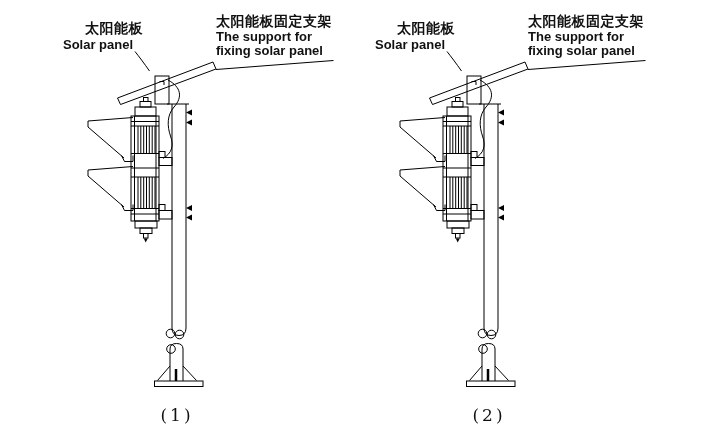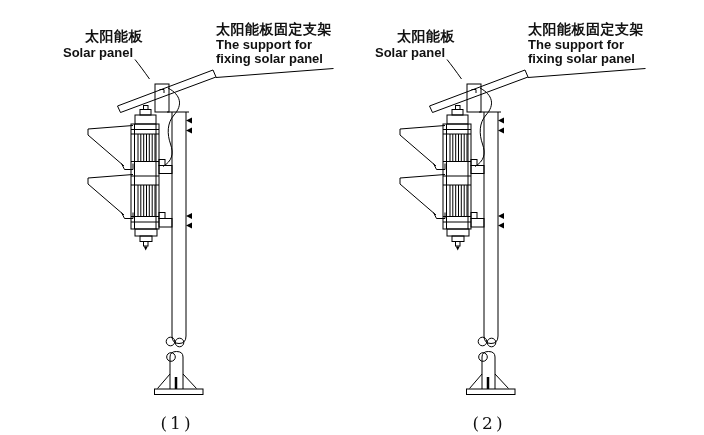--- a/index.html
+++ b/index.html
@@ -1,19 +1,19 @@
 <!DOCTYPE html>
 <html><head>
 <meta charset="utf-8">
 <style>
   html,body{margin:0;padding:0;}
   body{width:704px;height:435px;background:#ffffff;overflow:hidden;
        font-family:"Liberation Sans", sans-serif;}
   .stage{position:relative;width:704px;height:435px;background:#ffffff;}
-  .diagram{position:absolute;top:8px;width:352px;height:373px;}
+  .diagram{position:absolute;top:0;width:352px;height:373px;}
   .d1{left:0;}
   .d2{left:312px;}
   .drawing{position:absolute;left:0;top:0;}
   .lbl{position:absolute;color:#111;font-weight:bold;white-space:nowrap;line-height:14px;}
   .zh{font-size:14px;letter-spacing:0.5px;}
   .en{font-size:13px;}
   .caption{position:absolute;color:#111;font-family:"DejaVu Serif", serif;
            font-size:17px;letter-spacing:3px;transform:translateX(-50%);white-space:nowrap;}
   svg .ln{stroke:#000;fill:none;stroke-width:1;}
   svg .fl{stroke:none;fill:#000;}

